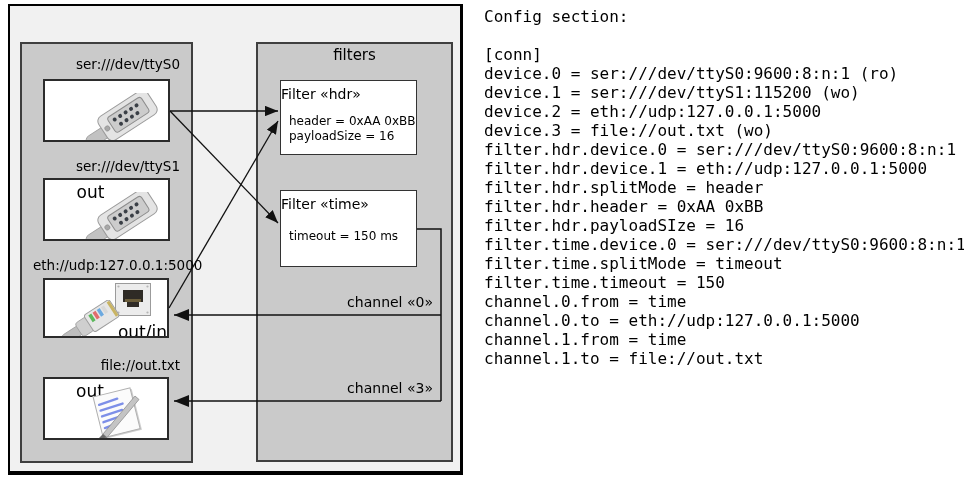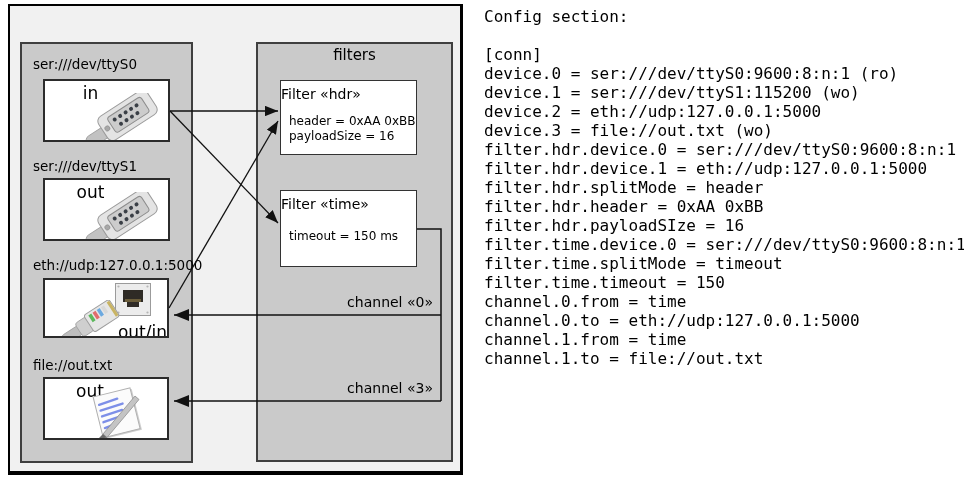--- a/index.html
+++ b/index.html
@@ -12,21 +12,21 @@
              border-right-width:3px; border-bottom-width:4px; }
   .diagram-header { position:absolute; left:0; top:0; right:0; height:22px;
                     border-bottom:1px solid #000; text-align:center;
                     font-size:15px; line-height:22px; }
   .panel { position:absolute; background:#cacaca; border:2px solid #3f3f3f; }
   .panel-devices { left:10px; top:36px; width:173px; height:421px; }
   .panel-filters { left:246px; top:36px; width:197px; height:420px; }
   .filters-title { position:absolute; left:246px; top:40px; width:197px;
                    text-align:center; font-size:15px; }
 
-  .dev-label { position:absolute; left:23px; width:147px; text-align:left;
+  .dev-label { position:absolute; left:23px; width:147px; text-align:right;
                font-size:13.5px; white-space:nowrap; }
   .dev-box { position:absolute; left:33px; width:127px; height:63px;
              background:#fff; border:2px solid #2b2b2b; overflow:hidden; }
   .dir-label { position:absolute; left:0; top:2px; width:100%; text-align:center;
                padding-right:32px; font-size:17px; }
   .dir-label.left { text-align:right; padding:0 0 0 16px;margin-top:40px; }
 
   .filter-box { position:absolute; left:270px; width:137px; background:#fff;
                 border:1.5px solid #333; }
   .filter-title { position:absolute; left:0; top:5px; width:100%;
@@ -51,21 +51,20 @@
 
 <div class="diagram">
 
 
   <div class="panel panel-devices"></div>
   <div class="panel panel-filters"></div>
   <div class="filters-title">filters</div>
 
   <div class="dev-label" style="top:50px">ser:///dev/ttyS0</div>
   <div class="dev-box" style="top:73px">
-    <div class="dir-label">in</div>
     <svg class="icon" style="left:40px; top:12px" width="80" height="48" viewBox="0 0 80 48">
       <g transform="rotate(-33 40 24)">
         <rect x="-6" y="20" width="26" height="12" rx="5" fill="#c2c2c2" stroke="#9b9b9b" stroke-width="0.8"></rect>
         <rect x="14" y="10" width="58" height="28" rx="6" fill="#e4e4e4" stroke="#9b9b9b"></rect>
         <rect x="24" y="15" width="40" height="18" rx="3" fill="#cccccc" stroke="#8d8d8d"></rect>
         <circle cx="19" cy="24" r="2.6" fill="#a8a8a8" stroke="#8d8d8d" stroke-width="0.6"></circle>
         <g fill="#3a3f46">
           <circle cx="30" cy="20.5" r="2"></circle>
             <circle cx="36.5" cy="20.5" r="2"></circle>
             <circle cx="43" cy="20.5" r="2"></circle>

